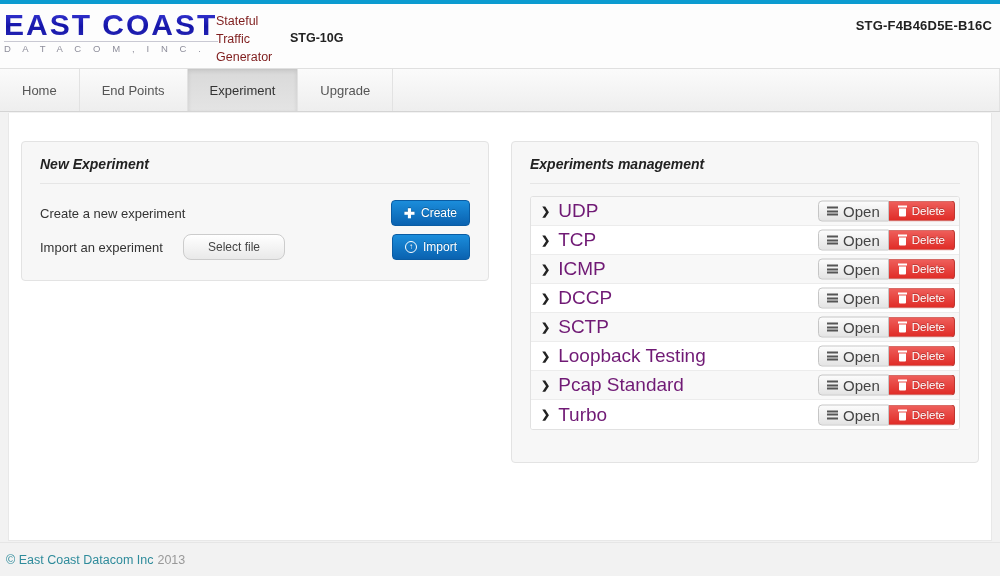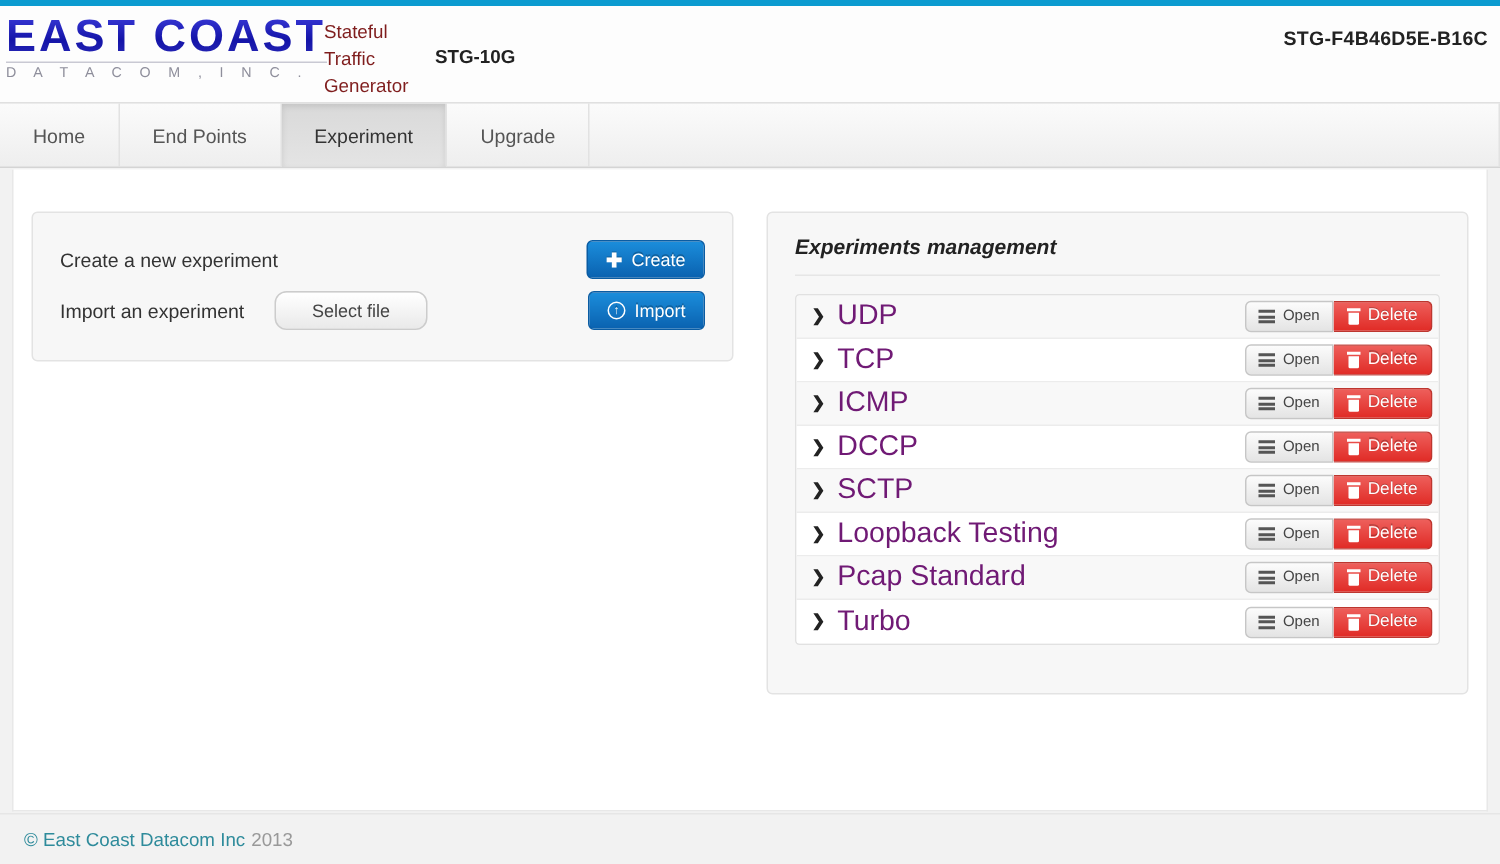--- a/index.html
+++ b/index.html
@@ -219,21 +219,21 @@
   .exp-actions {
     position: absolute; right: 4px; top: 50%;
     transform: translateY(-50%);
     display: flex;
   }
   .btn-open {
     background: linear-gradient(180deg,#fcfcfc 0%, #e4e4e4 100%);
     border: 1px solid #c6c6c6;
     border-radius: 4px 0 0 4px;
     color: #444;
-    font-size: 10px;
+    font-size: 15px;
     padding: 3px 8px;
     display: inline-flex; align-items: center; gap: 5px;
     cursor: pointer;
     line-height: 13px;
   }
   .btn-delete {
     background: linear-gradient(180deg,#ee5f5b 0%, #e02b26 100%);
     border: 1px solid #bd362f;
     border-left: none;
     border-radius: 0 4px 4px 0;
@@ -256,21 +256,21 @@
   .trash-lid { position:absolute; top:0; left:0; width:9px; height:2px; background:#fff; }
   .trash-body { position:absolute; top:3px; left:1px; width:7px; height:8px; background:#fff; border-radius:0 0 1px 1px; }
 
   
   .footer {
     position: absolute; left: 0; bottom: 0;
     width: 100%; height: 34px;
     border-top: 1px solid #e6e6e6;
     background: #f2f2f2;
     display: flex; align-items: center;
-    padding-left: 16px;
+    padding-left: 6px;
     font-size: 12.5px;
     color: #888;
   }
   .footer a { color: #2e8b9b; text-decoration: none; }
   .footer-year { color: #999; margin-left: 4px; }
 </style>
 </head>
 <body>
 
 <div id="page">
@@ -315,20 +315,21 @@
 
     <div class="nav-spacer"></div>
 
   </div>
 
   <div class="content-wrap">
     <div class="columns">
 
       <div class="col">
         <div class="panel">
+          <div class="panel-title">New Experiment</div>
 
           <div class="form-row">
             <span class="form-label label-create">Create a new experiment</span>
             <span class="spacer-flex"></span>
             <button class="btn-blue">
               <span class="plus-ico">✚</span>
               <span>Create</span>
             </button>
           </div>
 

